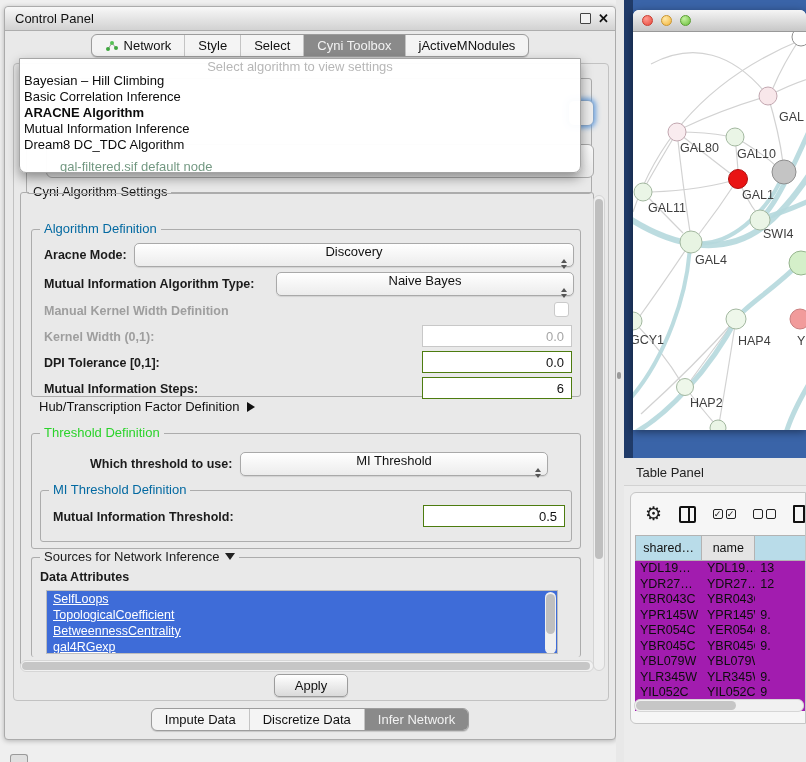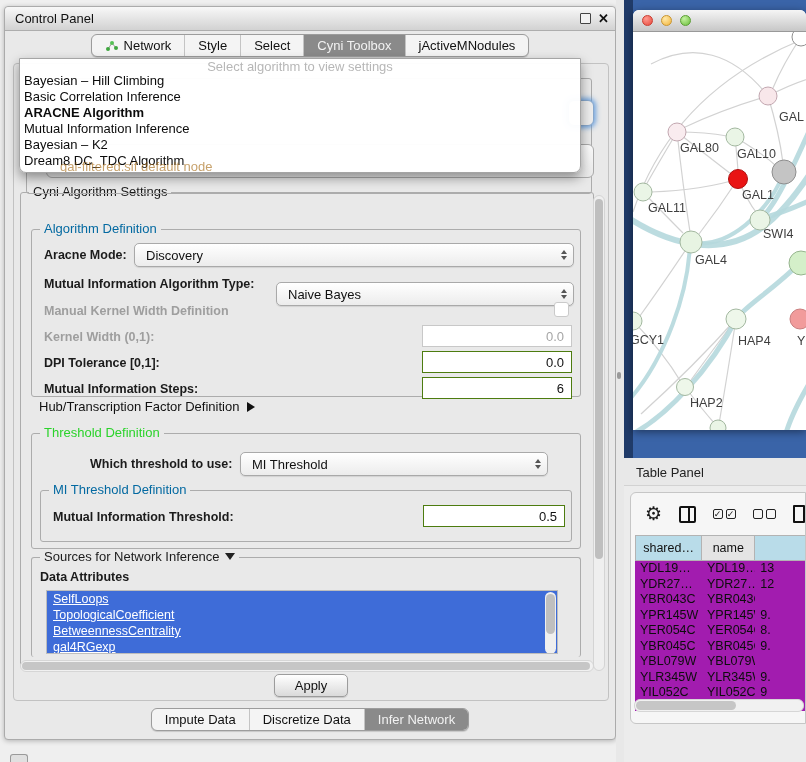--- a/index.html
+++ b/index.html
@@ -24,21 +24,21 @@
   .cp-content { left:8px; top:56px; width:596px; height:638px; background:#E9E9E9; border:1px solid #C2C2C2; border-radius:4px; }
 
   .gbox { position:absolute; border:1px solid #ACACAC; border-radius:3px; }
   .gtitle { position:absolute; top:-9px; left:8px; background:#E9E9E9; padding:0 4px; font-size:13px; white-space:nowrap; }
   .t-blue { color:#0369a1; }
   .t-green { color:#2BD32B; }
 
   .lbl { position:absolute; font-size:12.5px; font-weight:bold; color:#1B1B1B; white-space:nowrap; }
   .lbl.dis { color:#9E9E9E; }
 
-  .combo { position:absolute; border:1px solid #A9A9A9; border-radius:5px; background:linear-gradient(#FFFFFF,#ECECEC); display:flex; align-items:center; padding-left:11px; font-size:13px; color:#111; box-shadow:0 1px 1px rgba(0,0,0,.1); }
+  .combo { position:absolute; border:1px solid #A9A9A9; border-radius:5px; background:linear-gradient(#FFFFFF,#ECECEC); display:flex; align-items:center; font-size:13px; color:#111; box-shadow:0 1px 1px rgba(0,0,0,.1);flex-direction:column; }
   .stepper { margin-left:auto; margin-right:6px; display:flex; flex-direction:column; align-items:center; gap:2px; }
   .tri-up { width:0; height:0; border-left:3.5px solid transparent; border-right:3.5px solid transparent; border-bottom:4.5px solid #555; }
   .tri-dn { width:0; height:0; border-left:3.5px solid transparent; border-right:3.5px solid transparent; border-top:4.5px solid #555; }
 
   .tfield { position:absolute; border:1px solid #4d7c0f; background:#fff; font-size:13px; color:#111; display:flex; align-items:center; justify-content:flex-end; padding:0 7px; }
   .tfield.dis { border-color:#C8C8C8; color:#A6A6A6; }
 
   .checkbox { position:absolute; width:15px; height:15px; border:1.5px solid #CACACA; border-radius:3px; background:#fff; }
 
   .vscroll { position:absolute; background:#EFEFEF; border:1px solid #D4D4D4; border-radius:6px; }
@@ -50,21 +50,21 @@
   .attr { height:16px; line-height:16px; padding-left:6px; font-size:12.5px; white-space:nowrap; }
   .attr.sel { background:#3E6CD8; color:#fff;text-decoration:underline; }
 
   .apply-btn { position:absolute; border:1px solid #9C9C9C; border-radius:5px; background:linear-gradient(#FFFFFF,#DADADA); font-size:13px; color:#111; display:flex; align-items:center; justify-content:center; box-shadow:0 1px 1px rgba(0,0,0,.15); }
 
   
   .popup { position:absolute; background:rgba(255,255,255,.97); border:1px solid #A5A5A5; border-radius:0 0 7px 7px; box-shadow:0 5px 12px rgba(0,0,0,.4); z-index:50; overflow:hidden; }
   .popup-head { height:14px; line-height:14px; text-align:center; color:#B7B7B7; font-size:13px; padding-top:1px; }
   .pitem { height:16px; line-height:16px; padding-left:4px; font-size:13px; color:#0b0b0b; white-space:nowrap; }
   .pitem.bold { font-weight:bold; }
-  .ghost { position:absolute; font-size:13px; color:#a16207; opacity:.6; white-space:nowrap; }
+  .ghost { position:absolute; font-size:13px; color:#14532d; opacity:.6; white-space:nowrap; }
 
   .frag { position:absolute; z-index:1; }
 
   .hub-tri { display:inline-block; width:0; height:0; border-top:5.5px solid transparent; border-bottom:5.5px solid transparent; border-left:8px solid #111; margin-left:8px; vertical-align:-1px; }
   .src-tri { display:inline-block; width:0; height:0; border-left:5.5px solid transparent; border-right:5.5px solid transparent; border-top:7px solid #222; margin-left:5px; vertical-align:1px; }
 
   
   #right-region { left:624px; top:0; width:182px; height:762px; background:#ECECEC; overflow:hidden; }
   .desktop { position:absolute; left:0; top:0; width:182px; height:458px; background:#3A64A8; }
   .desktop-edge { position:absolute; left:0; top:0; width:9px; height:458px; background:#203B69; }
@@ -158,21 +158,21 @@
           <div class="lbl" style="left:12px; top:18px;">Aracne Mode:</div>
           <div class="combo" style="left:102px; top:13px; width:440px; height:24px;">
             <span>Discovery</span>
             <span class="stepper">
                 <i class="tri-up"></i>
                 <i class="tri-dn"></i>
               </span>
           </div>
 
           <div class="lbl" style="left:12px; top:47px;">Mutual Information Algorithm Type:</div>
-          <div class="combo" style="left:244px; top:52px; width:298px; height:24px;">
+          <div class="combo" style="left:244px; top:42px; width:298px; height:24px;">
             <span>Naive Bayes</span>
             <span class="stepper">
                 <i class="tri-up"></i>
                 <i class="tri-dn"></i>
               </span>
           </div>
 
           <div class="lbl dis" style="left:12px; top:74px;">Manual Kernel Width Definition</div>
           <div class="checkbox" style="left:522px; top:72px;"></div>
 
@@ -237,21 +237,20 @@
       <div class="vthumb" style="top:3px; height:360px;"></div>
     </div>
 
     <div class="popup" style="left:14px; top:51px; width:562px; height:115px;">
       <div class="popup-head">Select algorithm to view settings</div>
       <div id="popup-items">
           <div class="pitem">Bayesian – Hill Climbing</div>
           <div class="pitem">Basic Correlation Inference</div>
           <div class="pitem bold">ARACNE Algorithm</div>
           <div class="pitem">Mutual Information Inference</div>
-          <div class="pitem">Bayesian – K2</div>
           <div class="pitem">Dream8 DC_TDC Algorithm</div>
         </div>
       <div class="ghost" style="left:40px; top:100px;">gal-filtered.sif default node</div>
     </div>
 
     <div class="abs tabbar" style="top:701px;">
       <div class="tabgroup" id="bottom-tabs">
           <div class="tab">
             <span>Impute Data</span>
           </div>

